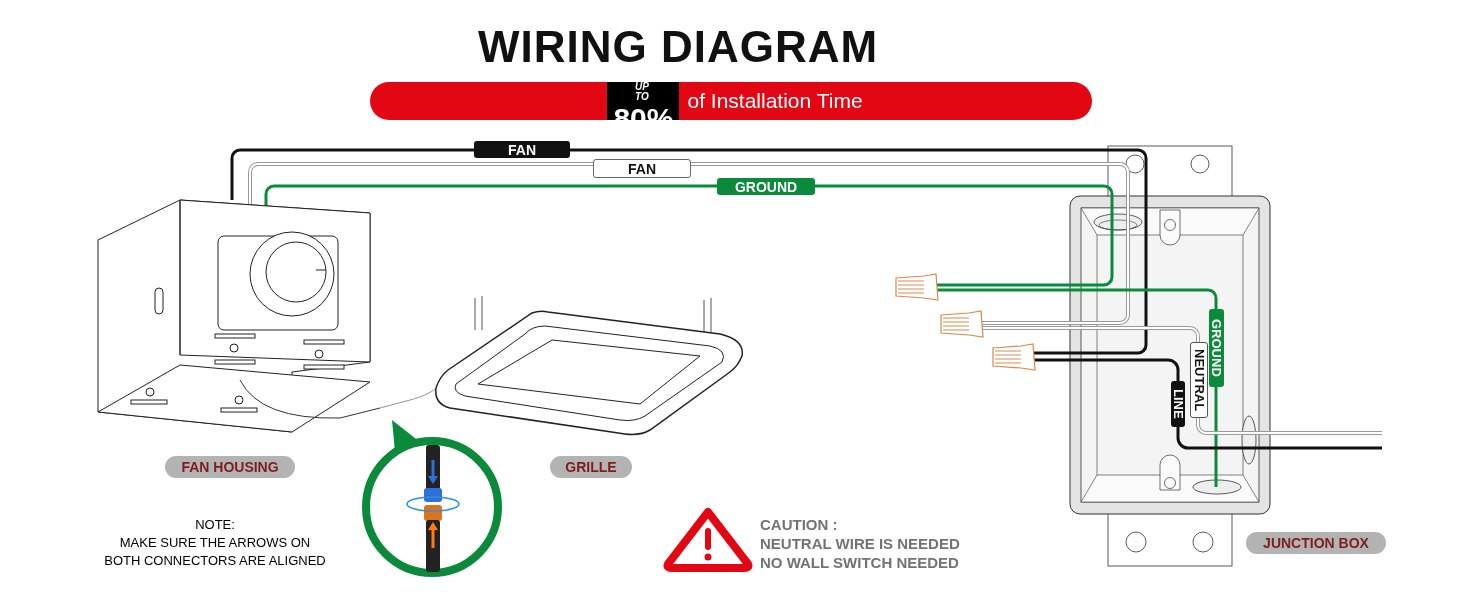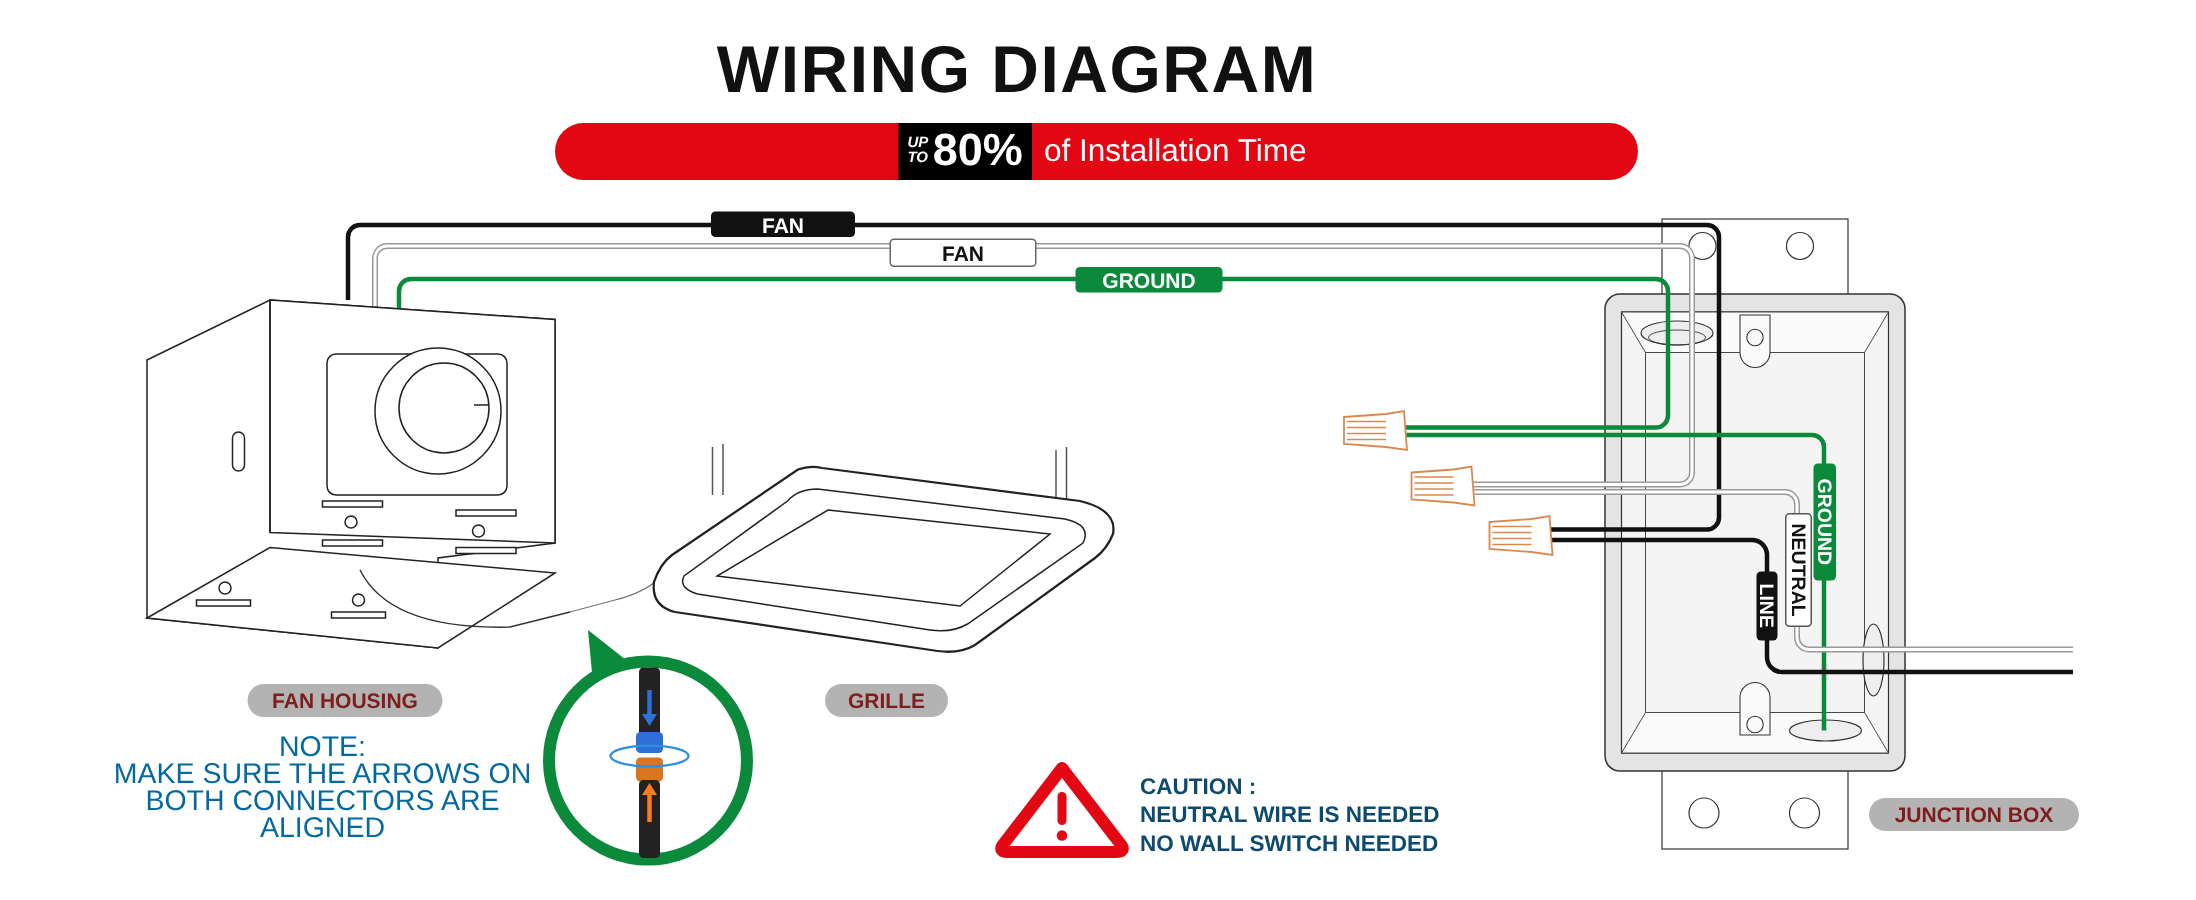--- a/index.html
+++ b/index.html
@@ -1,27 +1,27 @@
 <!DOCTYPE html>
 <html><head>
   <meta charset="utf-8">
   <style>
     html, body { margin: 0; padding: 0; background: #ffffff; }
     body { width: 1464px; height: 600px; position: relative; overflow: hidden; font-family: "Liberation Sans", "DejaVu Sans", sans-serif; }
     .title { position: absolute; left: 0; width: 1356px; top: 22px; text-align: center; font-size: 44px; font-weight: 700; color: #111; letter-spacing: 1px; }
     .banner { position: absolute; left: 370px; top: 82px; width: 722px; height: 38px; background: #e30613; border-radius: 19px; display: flex; align-items: center; justify-content: center; color: #fff; font-size: 21px; white-space: nowrap; }
-    .banner .hl { background: #000; color: #fff; height: 38px; display: flex; align-items: center; padding: 0 6px; margin: 12px 8px; }
+    .banner .hl { background: #000; color: #fff; height: 38px; display: flex; align-items: center; padding: 0 6px; margin: 12px 8px; flex-direction: column; }
     .banner .upto { font-size: 10px; font-style: italic; font-weight: 700; line-height: 10px; display: flex; flex-direction: column; margin-right: 3px; }
     .banner .pct { font-size: 30px; font-weight: 700; }
     svg.diagram { position: absolute; left: 0; top: 0; }
     .wire-label { position: absolute; font-size: 14px; font-weight: 700; display: flex; align-items: center; justify-content: center; border-radius: 3px; }
     .vlabel { position: absolute; font-size: 13px; font-weight: 700; display: flex; align-items: center; justify-content: center; border-radius: 3px; writing-mode: vertical-rl; }
     .pill { position: absolute; background: #b3b3b3; border-radius: 12px; font-size: 14px; font-weight: 700; color: #7f1d1d; height: 22px; display: flex; align-items: center; justify-content: center; }
-    .note { position: absolute; left: 60px; width: 310px; top: 490px; text-align: center; font-size: 19px; color: #0369a1; line-height: 18px; }
-    .caution { position: absolute; left: 760px; top: 515px; color: #0c4a6e; font-size: 15px; font-weight: 700; line-height: 19px; }
+    .note { position: absolute; left: 60px; width: 310px; top: 516px; text-align: center; font-size: 13px; color: #000000; line-height: 18px; }
+    .caution { position: absolute; left: 760px; top: 515px; color: #737373; font-size: 15px; font-weight: 700; line-height: 19px; }
   </style>
 </head>
 <body>
 
 <div class="title">WIRING DIAGRAM</div>
 
 <div class="banner">
   <span class="hl">
     <span class="upto">
       <span>UP</span>

